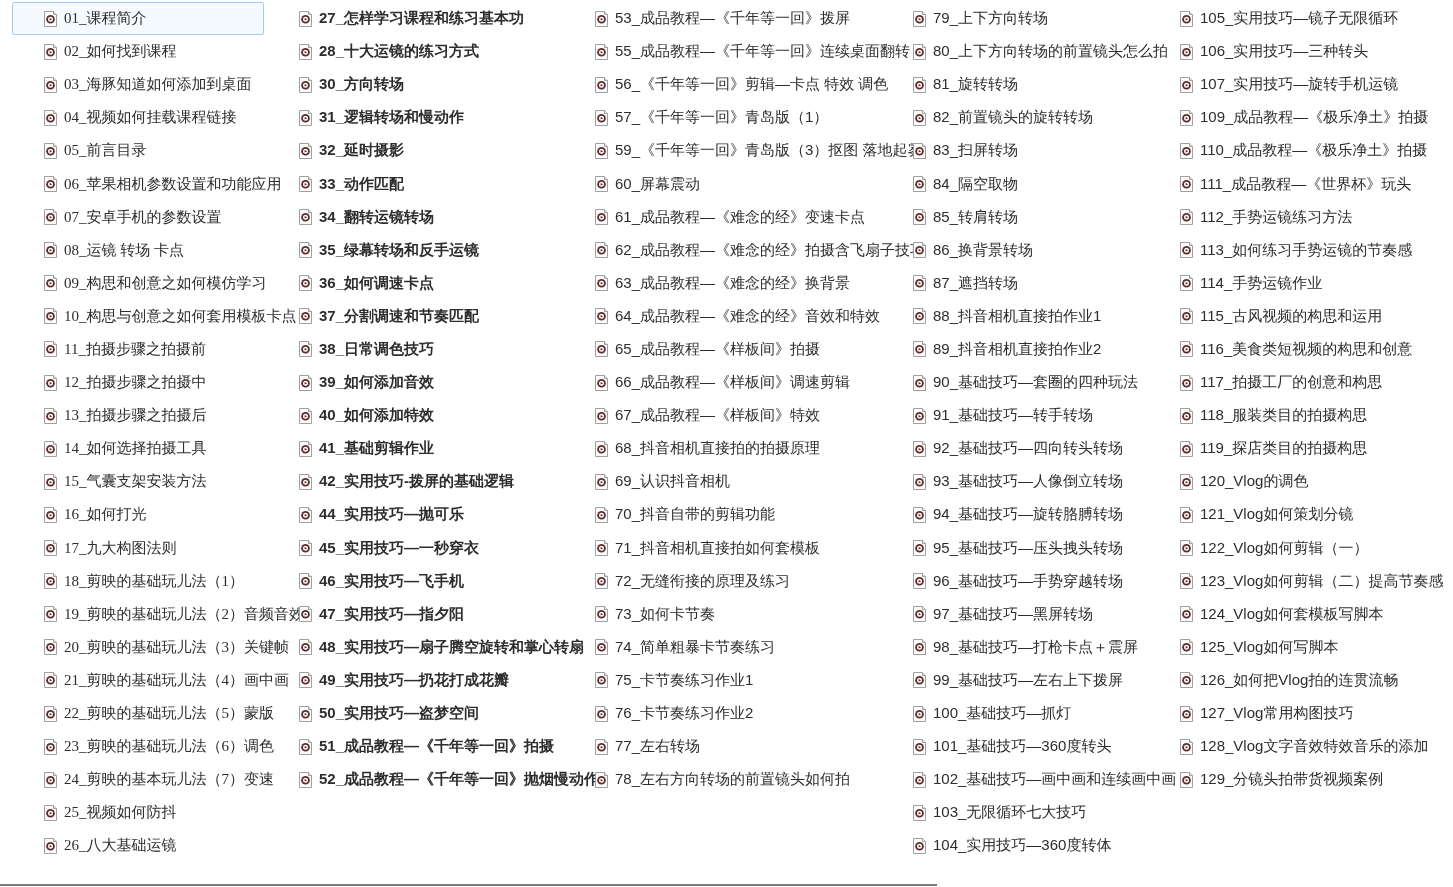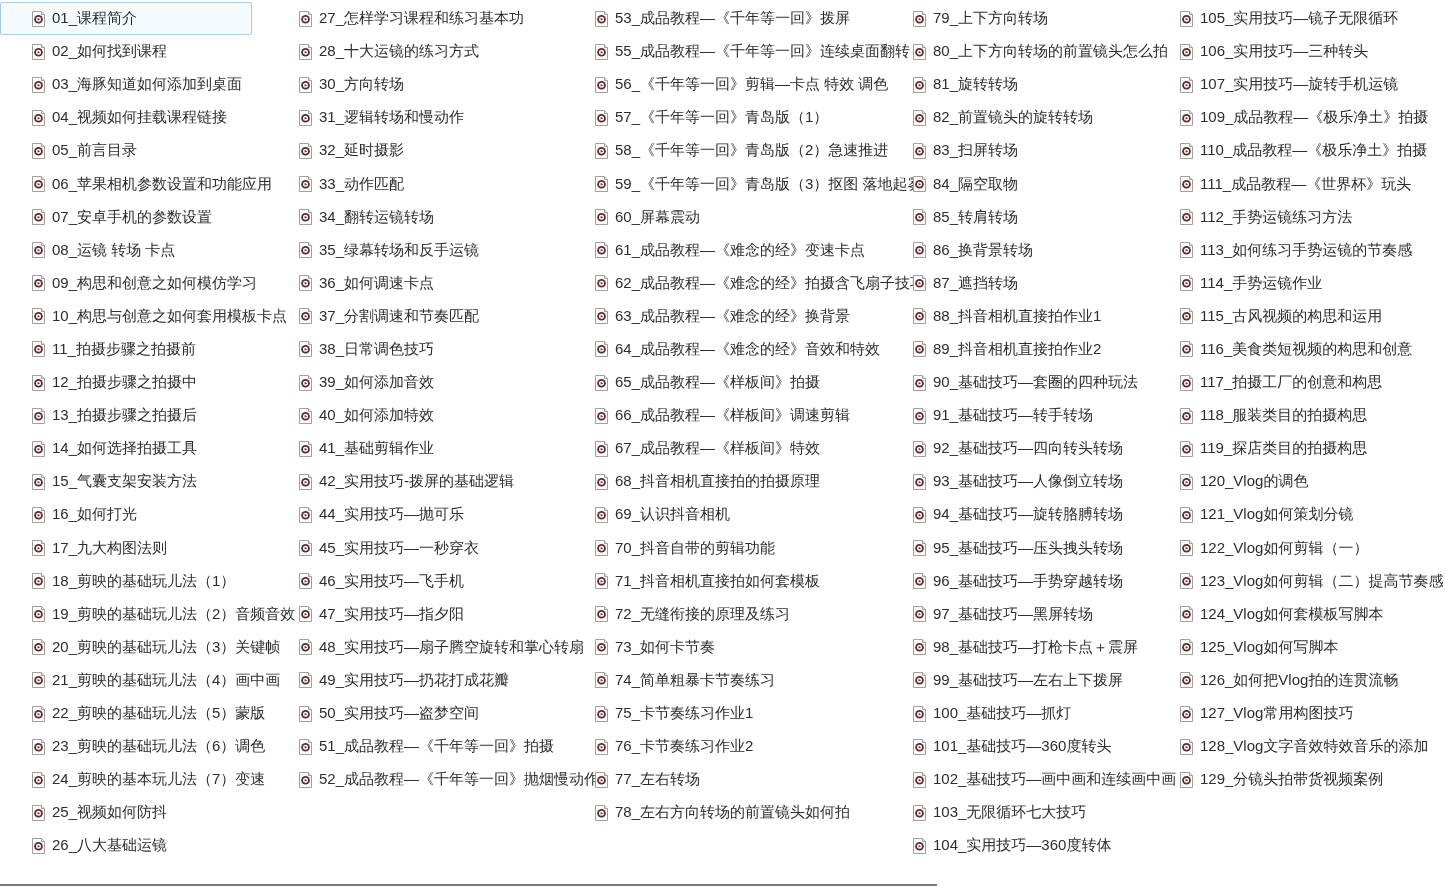--- a/index.html
+++ b/index.html
@@ -14,22 +14,22 @@
     padding-left:31px;box-sizing:border-box;
     border:1px solid transparent;border-radius:2px;
     white-space:nowrap;cursor:default;
   }
   .item.sel{
     border-color:var(--sel-border,#9ecef0);
     background:var(--sel-fill,#f4fafe);
   }
   .ficon{width:13px;height:16px;flex:0 0 13px;display:inline-block;line-height:0;}
   .flabel{margin-left:7px;}
-  #col1{left:0;width:252px;}
-  #col2{left:267px;}
+  #col1{left:12px;width:252px;font-family:Liberation Serif, serif;}
+  #col2{left:267px;font-weight:bold;}
   #col3{left:563px;}
   #col4{left:881px;}
   #col5{left:1148px;}
   #bottom-edge{
     position:absolute;left:0;top:884px;width:937px;height:2px;
     background:#7b7b7b;
   }
 </style>
 </head>
 <body>
@@ -581,30 +581,20 @@
         <span class="flabel">57_《千年等一回》青岛版（1）</span>
       </div>
       <div class="item">
         <span class="ficon"><svg width="13" height="16" viewBox="0 0 13 16" xmlns="http://www.w3.org/2000/svg">
             <path d="M0.5,0.5 h9 l3,3 v12 h-12 z" fill="#fdfdfd" stroke="#9f9f9f" stroke-width="1"></path>
             <path d="M9.5,0.5 v3 h3" fill="#e8e8e8" stroke="#9f9f9f" stroke-width="1"></path>
             <circle cx="6.5" cy="8.2" r="4.3" fill="#5e2c2c"></circle>
             <circle cx="6.5" cy="8.2" r="2.5" fill="#ffffff"></circle>
             <path d="M5.6,7 L8.3,8.2 L5.6,9.4 z" fill="#5e2c2c"></path>
           </svg></span>
-        <span class="flabel">58_《千年等一回》青岛版（2）急速推进</span>
-      </div>
-      <div class="item">
-        <span class="ficon"><svg width="13" height="16" viewBox="0 0 13 16" xmlns="http://www.w3.org/2000/svg">
-            <path d="M0.5,0.5 h9 l3,3 v12 h-12 z" fill="#fdfdfd" stroke="#9f9f9f" stroke-width="1"></path>
-            <path d="M9.5,0.5 v3 h3" fill="#e8e8e8" stroke="#9f9f9f" stroke-width="1"></path>
-            <circle cx="6.5" cy="8.2" r="4.3" fill="#5e2c2c"></circle>
-            <circle cx="6.5" cy="8.2" r="2.5" fill="#ffffff"></circle>
-            <path d="M5.6,7 L8.3,8.2 L5.6,9.4 z" fill="#5e2c2c"></path>
-          </svg></span>
         <span class="flabel">59_《千年等一回》青岛版（3）抠图 落地起雾</span>
       </div>
       <div class="item">
         <span class="ficon"><svg width="13" height="16" viewBox="0 0 13 16" xmlns="http://www.w3.org/2000/svg">
             <path d="M0.5,0.5 h9 l3,3 v12 h-12 z" fill="#fdfdfd" stroke="#9f9f9f" stroke-width="1"></path>
             <path d="M9.5,0.5 v3 h3" fill="#e8e8e8" stroke="#9f9f9f" stroke-width="1"></path>
             <circle cx="6.5" cy="8.2" r="4.3" fill="#5e2c2c"></circle>
             <circle cx="6.5" cy="8.2" r="2.5" fill="#ffffff"></circle>
             <path d="M5.6,7 L8.3,8.2 L5.6,9.4 z" fill="#5e2c2c"></path>
           </svg></span>

